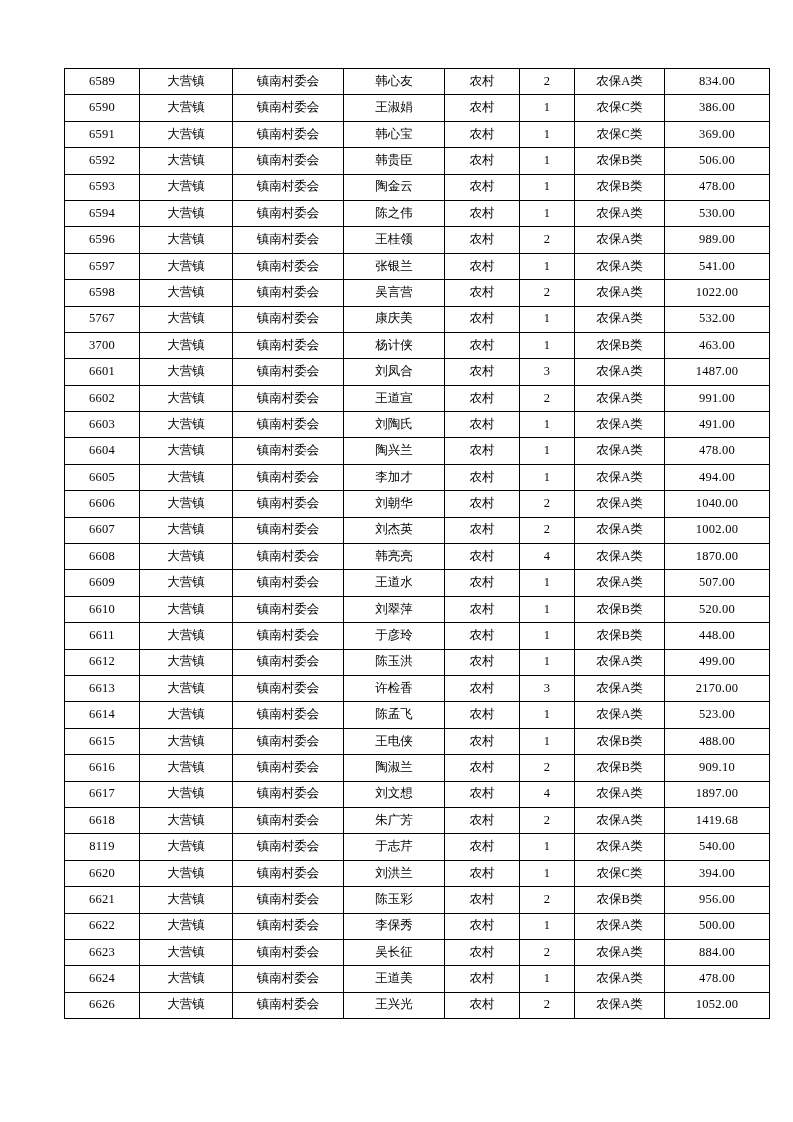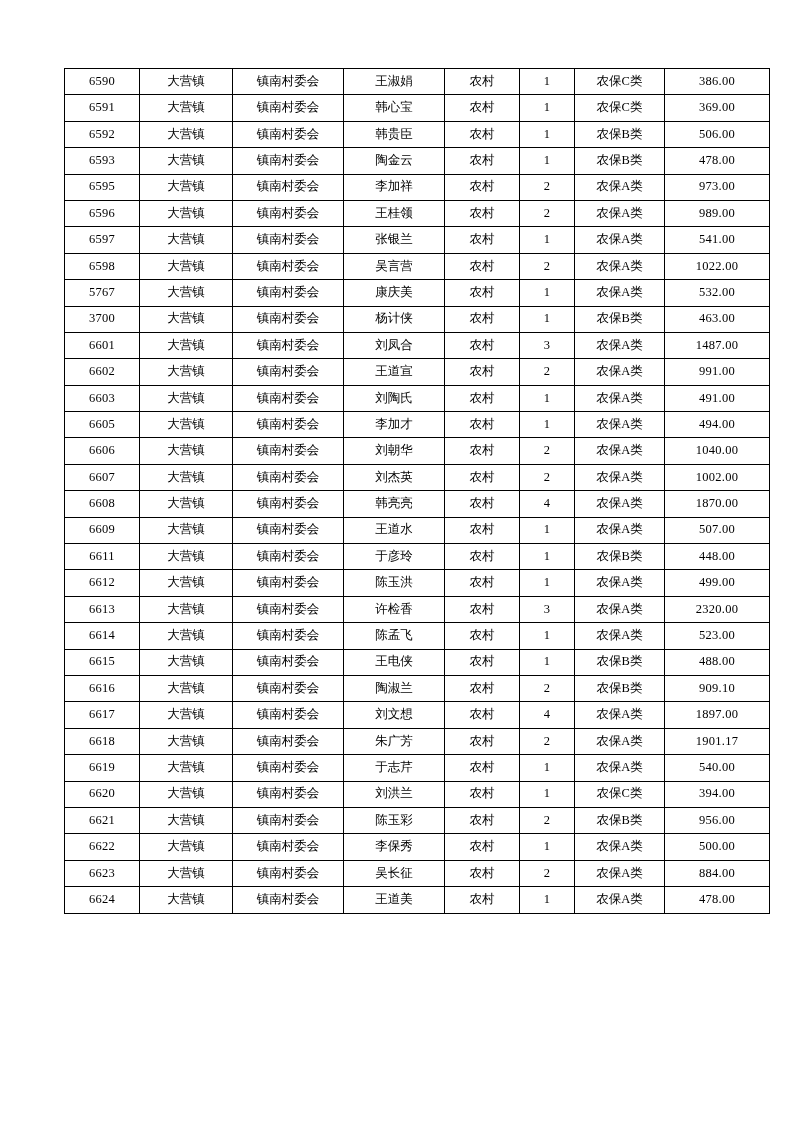--- a/index.html
+++ b/index.html
@@ -50,20 +50,30 @@
     letter-spacing: 0.3px;
   }
 </style>
 </head>
 <body>
 
 <div class="page">
   <table class="data-table">
     <tbody>
         <tr>
+          <td class="c-id num">6589</td>
+          <td class="c-town">大营镇</td>
+          <td class="c-village">镇南村委会</td>
+          <td class="c-name">韩心友</td>
+          <td class="c-type">农村</td>
+          <td class="c-count num">2</td>
+          <td class="c-cat">农保A类</td>
+          <td class="c-amount num">834.00</td>
+        </tr>
+        <tr>
           <td class="c-id num">6590</td>
           <td class="c-town">大营镇</td>
           <td class="c-village">镇南村委会</td>
           <td class="c-name">王淑娟</td>
           <td class="c-type">农村</td>
           <td class="c-count num">1</td>
           <td class="c-cat">农保C类</td>
           <td class="c-amount num">386.00</td>
         </tr>
         <tr>
@@ -90,28 +100,28 @@
           <td class="c-id num">6593</td>
           <td class="c-town">大营镇</td>
           <td class="c-village">镇南村委会</td>
           <td class="c-name">陶金云</td>
           <td class="c-type">农村</td>
           <td class="c-count num">1</td>
           <td class="c-cat">农保B类</td>
           <td class="c-amount num">478.00</td>
         </tr>
         <tr>
-          <td class="c-id num">6595</td>
-          <td class="c-town">大营镇</td>
-          <td class="c-village">镇南村委会</td>
-          <td class="c-name">李加祥</td>
-          <td class="c-type">农村</td>
-          <td class="c-count num">2</td>
-          <td class="c-cat">农保A类</td>
-          <td class="c-amount num">973.00</td>
+          <td class="c-id num">6594</td>
+          <td class="c-town">大营镇</td>
+          <td class="c-village">镇南村委会</td>
+          <td class="c-name">陈之伟</td>
+          <td class="c-type">农村</td>
+          <td class="c-count num">1</td>
+          <td class="c-cat">农保A类</td>
+          <td class="c-amount num">530.00</td>
         </tr>
         <tr>
           <td class="c-id num">6596</td>
           <td class="c-town">大营镇</td>
           <td class="c-village">镇南村委会</td>
           <td class="c-name">王桂领</td>
           <td class="c-type">农村</td>
           <td class="c-count num">2</td>
           <td class="c-cat">农保A类</td>
           <td class="c-amount num">989.00</td>
@@ -180,20 +190,30 @@
           <td class="c-id num">6603</td>
           <td class="c-town">大营镇</td>
           <td class="c-village">镇南村委会</td>
           <td class="c-name">刘陶氏</td>
           <td class="c-type">农村</td>
           <td class="c-count num">1</td>
           <td class="c-cat">农保A类</td>
           <td class="c-amount num">491.00</td>
         </tr>
         <tr>
+          <td class="c-id num">6604</td>
+          <td class="c-town">大营镇</td>
+          <td class="c-village">镇南村委会</td>
+          <td class="c-name">陶兴兰</td>
+          <td class="c-type">农村</td>
+          <td class="c-count num">1</td>
+          <td class="c-cat">农保A类</td>
+          <td class="c-amount num">478.00</td>
+        </tr>
+        <tr>
           <td class="c-id num">6605</td>
           <td class="c-town">大营镇</td>
           <td class="c-village">镇南村委会</td>
           <td class="c-name">李加才</td>
           <td class="c-type">农村</td>
           <td class="c-count num">1</td>
           <td class="c-cat">农保A类</td>
           <td class="c-amount num">494.00</td>
         </tr>
         <tr>
@@ -230,20 +250,30 @@
           <td class="c-id num">6609</td>
           <td class="c-town">大营镇</td>
           <td class="c-village">镇南村委会</td>
           <td class="c-name">王道水</td>
           <td class="c-type">农村</td>
           <td class="c-count num">1</td>
           <td class="c-cat">农保A类</td>
           <td class="c-amount num">507.00</td>
         </tr>
         <tr>
+          <td class="c-id num">6610</td>
+          <td class="c-town">大营镇</td>
+          <td class="c-village">镇南村委会</td>
+          <td class="c-name">刘翠萍</td>
+          <td class="c-type">农村</td>
+          <td class="c-count num">1</td>
+          <td class="c-cat">农保B类</td>
+          <td class="c-amount num">520.00</td>
+        </tr>
+        <tr>
           <td class="c-id num">6611</td>
           <td class="c-town">大营镇</td>
           <td class="c-village">镇南村委会</td>
           <td class="c-name">于彦玲</td>
           <td class="c-type">农村</td>
           <td class="c-count num">1</td>
           <td class="c-cat">农保B类</td>
           <td class="c-amount num">448.00</td>
         </tr>
         <tr>
@@ -257,21 +287,21 @@
           <td class="c-amount num">499.00</td>
         </tr>
         <tr>
           <td class="c-id num">6613</td>
           <td class="c-town">大营镇</td>
           <td class="c-village">镇南村委会</td>
           <td class="c-name">许检香</td>
           <td class="c-type">农村</td>
           <td class="c-count num">3</td>
           <td class="c-cat">农保A类</td>
-          <td class="c-amount num">2320.00</td>
+          <td class="c-amount num">2170.00</td>
         </tr>
         <tr>
           <td class="c-id num">6614</td>
           <td class="c-town">大营镇</td>
           <td class="c-village">镇南村委会</td>
           <td class="c-name">陈孟飞</td>
           <td class="c-type">农村</td>
           <td class="c-count num">1</td>
           <td class="c-cat">农保A类</td>
           <td class="c-amount num">523.00</td>
@@ -307,24 +337,24 @@
           <td class="c-amount num">1897.00</td>
         </tr>
         <tr>
           <td class="c-id num">6618</td>
           <td class="c-town">大营镇</td>
           <td class="c-village">镇南村委会</td>
           <td class="c-name">朱广芳</td>
           <td class="c-type">农村</td>
           <td class="c-count num">2</td>
           <td class="c-cat">农保A类</td>
-          <td class="c-amount num">1901.17</td>
-        </tr>
-        <tr>
-          <td class="c-id num">6619</td>
+          <td class="c-amount num">1419.68</td>
+        </tr>
+        <tr>
+          <td class="c-id num">8119</td>
           <td class="c-town">大营镇</td>
           <td class="c-village">镇南村委会</td>
           <td class="c-name">于志芹</td>
           <td class="c-type">农村</td>
           <td class="c-count num">1</td>
           <td class="c-cat">农保A类</td>
           <td class="c-amount num">540.00</td>
         </tr>
         <tr>
           <td class="c-id num">6620</td>
@@ -368,16 +398,26 @@
         </tr>
         <tr>
           <td class="c-id num">6624</td>
           <td class="c-town">大营镇</td>
           <td class="c-village">镇南村委会</td>
           <td class="c-name">王道美</td>
           <td class="c-type">农村</td>
           <td class="c-count num">1</td>
           <td class="c-cat">农保A类</td>
           <td class="c-amount num">478.00</td>
+        </tr>
+        <tr>
+          <td class="c-id num">6626</td>
+          <td class="c-town">大营镇</td>
+          <td class="c-village">镇南村委会</td>
+          <td class="c-name">王兴光</td>
+          <td class="c-type">农村</td>
+          <td class="c-count num">2</td>
+          <td class="c-cat">农保A类</td>
+          <td class="c-amount num">1052.00</td>
         </tr>
       </tbody>
   </table>
 </div>
 
 </body></html>

